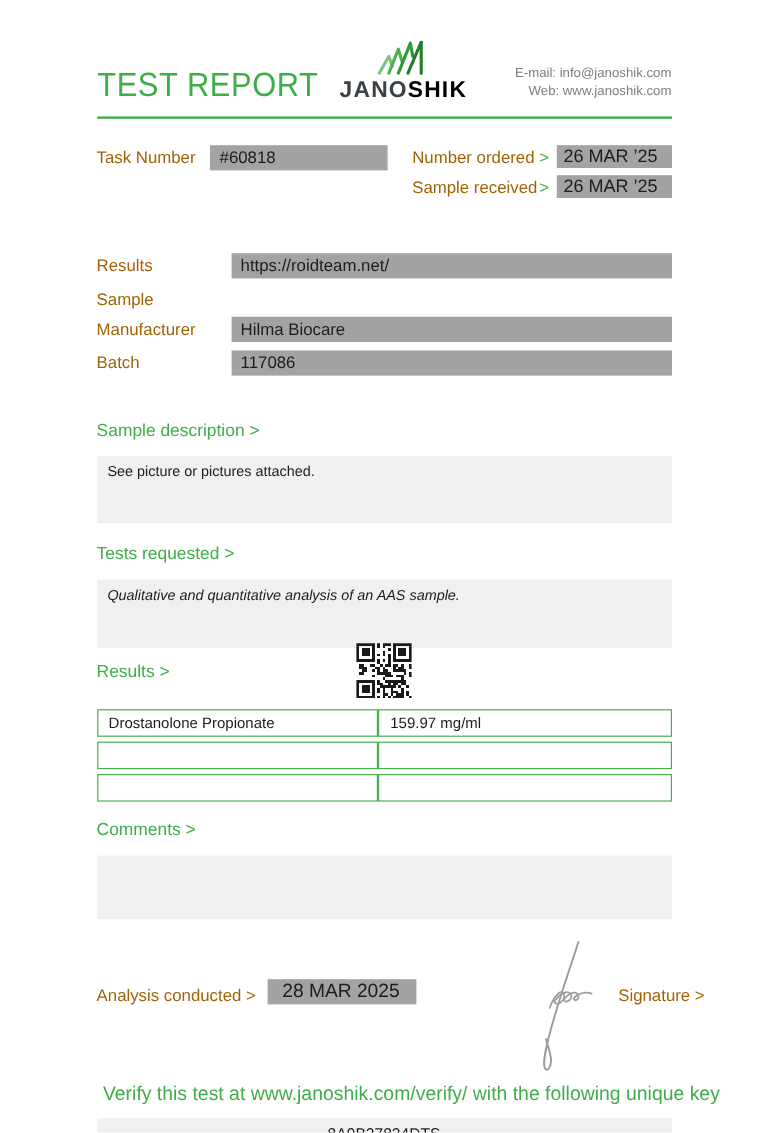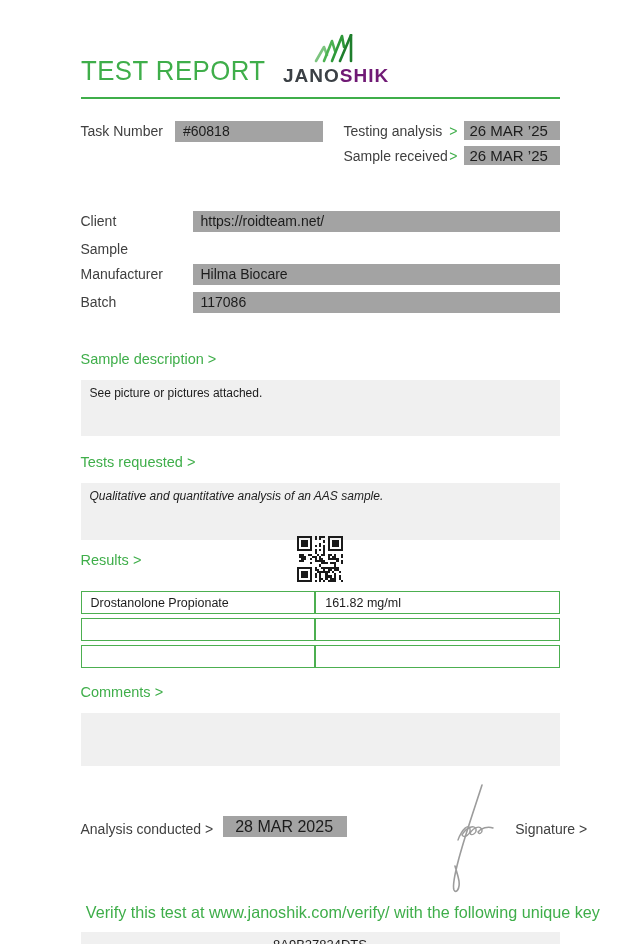--- a/index.html
+++ b/index.html
@@ -17,27 +17,27 @@
   .header { display:flex; align-items:flex-end; }
   .report-title {
     color:#3fae4a; font-size:28px; font-weight:500;
     letter-spacing:0.5px; line-height:1; white-space:nowrap;
     transform:scaleX(0.92); transform-origin:left bottom;
   }
   .logo-block { display:flex; flex-direction:column; align-items:center; margin-left:2px; }
   .logo-icon { width:46px; height:30px; margin-bottom:2px; }
   .logo-word { font-size:19px; font-weight:700; letter-spacing:1px; line-height:1; }
   .logo-jano { color:#3b4045; }
-  .logo-shik { color:#701a75; }
+  .logo-shik { color:#000000; }
   .contact-block { margin-left:auto; text-align:right; font-size:11px; color:#7d7d7d; line-height:15px; align-self:center; margin-top:18px; }
   .rule { height:2px; background:#3fae4a; margin-top:12px; }
 
   
   .task-section { display:flex; margin-top:22px; }
-  .green-label { color:#404040; font-size:14px; white-space:nowrap; }
+  .green-label { color:#a16207; font-size:14px; white-space:nowrap; }
   .gray-box {
     background:#a3a3a3; color:#1c1c1c; font-size:14px;
     padding:2px 8px; line-height:17px;
   }
   .task-left { display:flex; align-items:flex-start; }
   .task-left .green-label { padding-top:2px; }
   .task-value { width:148px; margin-left:12px; }
   .task-right { margin-left:auto; width:216px; }
   .task-right-row { display:flex; align-items:flex-start; margin-bottom:6px; }
   .task-right-row .green-label { padding-top:2px; }
@@ -100,45 +100,49 @@
       <div class="logo-block">
         <svg class="logo-icon" viewBox="0 0 46 30">
           <path d="M3 27 L11 13 L14 21" fill="none" stroke="#7cc47f" stroke-width="2.6" stroke-linecap="round" stroke-linejoin="round"></path>
           <path d="M11 27 L19 7 L22 17" fill="none" stroke="#4cb251" stroke-width="2.6" stroke-linecap="round" stroke-linejoin="round"></path>
           <path d="M19 27 L29 2 L31 13" fill="none" stroke="#2f9939" stroke-width="2.6" stroke-linecap="round" stroke-linejoin="round"></path>
           <path d="M27 27 L38 1" fill="none" stroke="#1f7e2c" stroke-width="2.6" stroke-linecap="round"></path>
           <path d="M38 1 L38 27" fill="none" stroke="#1f7e2c" stroke-width="2.6" stroke-linecap="round"></path>
         </svg>
         <div class="logo-word"><span class="logo-jano">JANO</span><span class="logo-shik">SHIK</span></div>
       </div>
+      <div class="contact-block">
+        <div>E-mail: info@janoshik.com</div>
+        <div>Web: www.janoshik.com</div>
+      </div>
     </div>
     <div class="rule"></div>
 
     <div class="task-section">
       <div class="task-left">
         <span class="green-label">Task Number</span>
         <span class="gray-box task-value">#60818</span>
       </div>
       <div class="task-right">
         <div class="task-right-row">
-          <span class="green-label">Testing analysis</span>
+          <span class="green-label">Number ordered</span>
           <span class="chevron">&gt;</span>
           <span class="gray-box date-box">26 MAR ’25</span>
         </div>
         <div class="task-right-row">
           <span class="green-label">Sample received</span>
           <span class="chevron">&gt;</span>
           <span class="gray-box date-box">26 MAR ’25</span>
         </div>
       </div>
     </div>
 
     <div class="details">
       <div class="detail-row">
-        <span class="green-label detail-label">Client</span>
+        <span class="green-label detail-label">Results</span>
         <span class="gray-box detail-value">https://roidteam.net/</span>
       </div>
       <div class="detail-row">
         <span class="green-label detail-label">Sample</span>
       </div>
       <div class="detail-row">
         <span class="green-label detail-label">Manufacturer</span>
         <span class="gray-box detail-value">Hilma Biocare</span>
       </div>
       <div class="detail-row">
@@ -372,21 +376,21 @@
           <rect x="16" y="20" width="1" height="1" fill="#1a1a1a"></rect>
           <rect x="17" y="20" width="1" height="1" fill="#1a1a1a"></rect>
           <rect x="20" y="20" width="1" height="1" fill="#1a1a1a"></rect>
         </svg>
       <div class="section-heading results-heading">Results &gt;</div>
     </div>
     <table class="results-table">
       <tbody>
         <tr>
           <td class="col-analyte">Drostanolone Propionate</td>
-          <td>161.82 mg/ml</td>
+          <td>159.97 mg/ml</td>
         </tr>
         <tr>
           <td class="col-analyte"></td>
           <td></td>
         </tr>
         <tr>
           <td class="col-analyte"></td>
           <td></td>
         </tr>
       </tbody>

